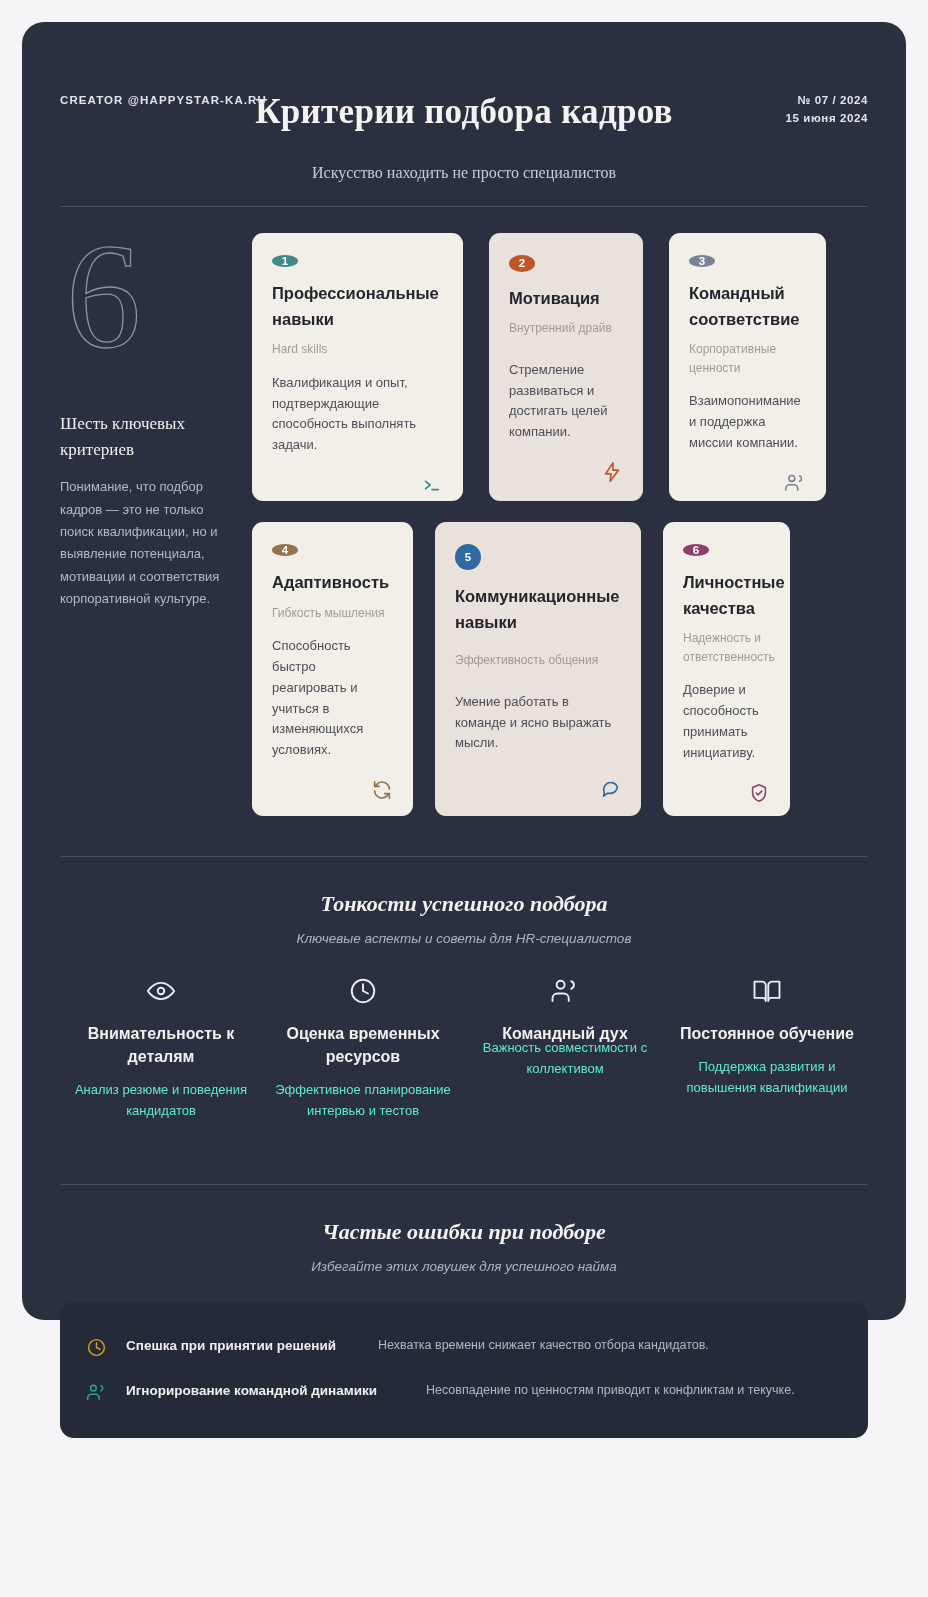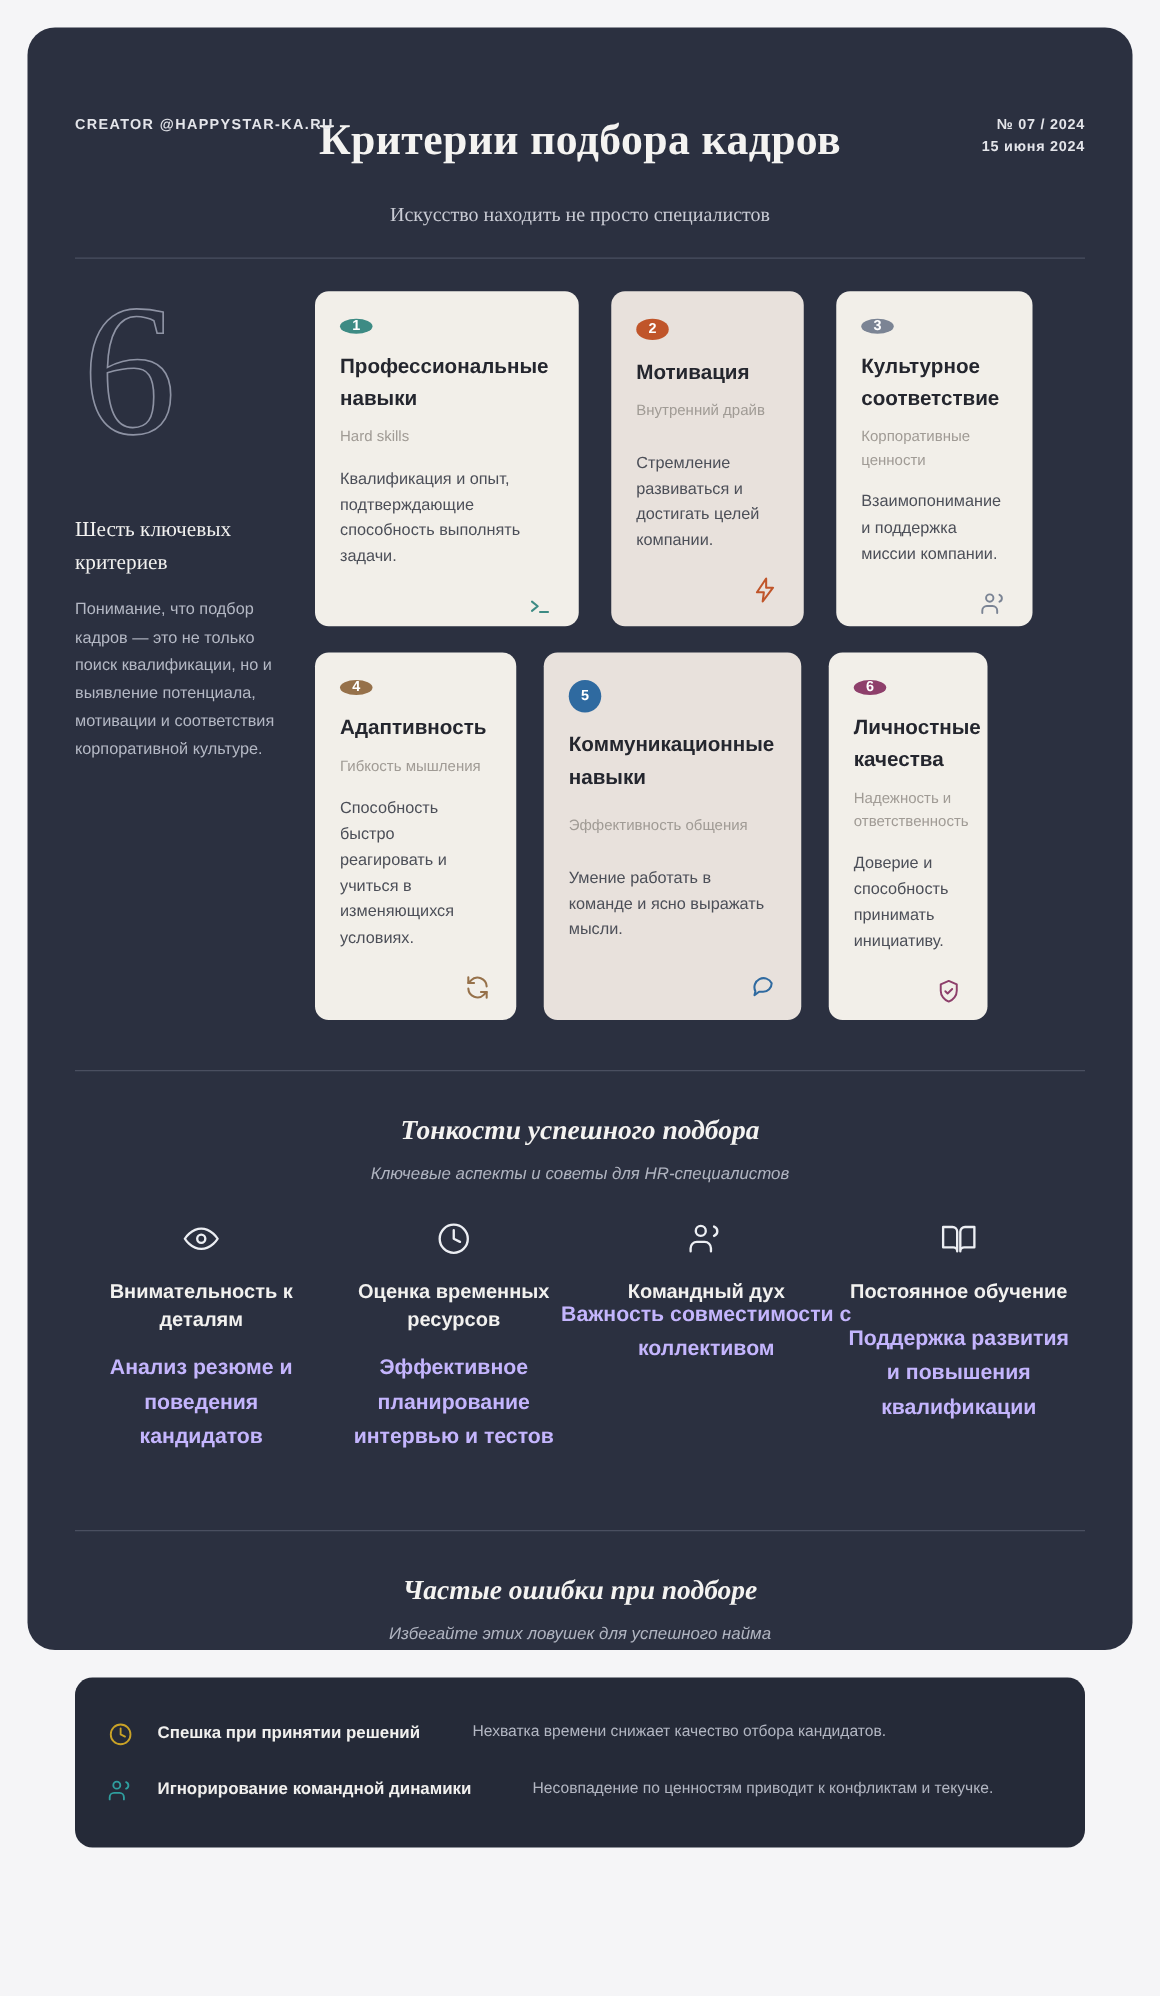--- a/index.html
+++ b/index.html
@@ -190,25 +190,24 @@
   }
   .tip { flex: 1; text-align: center; position: relative; padding: 0 8px; }
   .tip-icon { height: 30px; line-height: 0; margin-bottom: 16px; }
   .tip-title {
     font-size: 16px;
     font-weight: bold;
     color: #f2f1ef;
     line-height: 1.45;
   }
   .tip-desc {
-    font-size: 17px;
-    color: #c4b5fd;
+    font-size: 13px;
+    color: #5eead4;
     line-height: 1.6;
     margin-top: 12px;
-    font-weight: bold;
   }
   
   .tip.overlap .tip-desc {
     position: absolute;
     left: -18px;
     right: -18px;
     top: 62px;
     margin-top: 0;
   }
 
@@ -291,21 +290,21 @@
           <div class="card-desc">Стремление развиваться и достигать целей компании.</div>
           <div class="card-icon">
             <svg width="22" height="22" viewBox="0 0 24 24" fill="none" stroke="#c0552a" stroke-width="1.8" stroke-linecap="round" stroke-linejoin="round">
               <polygon points="13 2 5 14 11 14 10 22 19 10 13 10 13 2"></polygon>
             </svg>
           </div>
         </div>
 
         <div class="card c-cream r1c3">
           <div class="badge" style="background:#7b8494">3</div>
-          <div class="card-title">Культурное соответствие</div>
+          <div class="card-title">Командный соответствие</div>
           <div class="card-sub">Корпоративные ценности</div>
           <div class="card-desc">Взаимопонимание и поддержка миссии компании.</div>
           <div class="card-icon">
             <svg width="22" height="22" viewBox="0 0 24 24" fill="none" stroke="#7b8494" stroke-width="1.7" stroke-linecap="round" stroke-linejoin="round">
               <path d="M15 20v-2a4 4 0 0 0-4-4H6a4 4 0 0 0-4 4v2"></path>
               <circle cx="8.5" cy="7" r="3.2"></circle>
               <path d="M17 4.2a3.2 3.2 0 0 1 0 6"></path>
             </svg>
           </div>
         </div>

